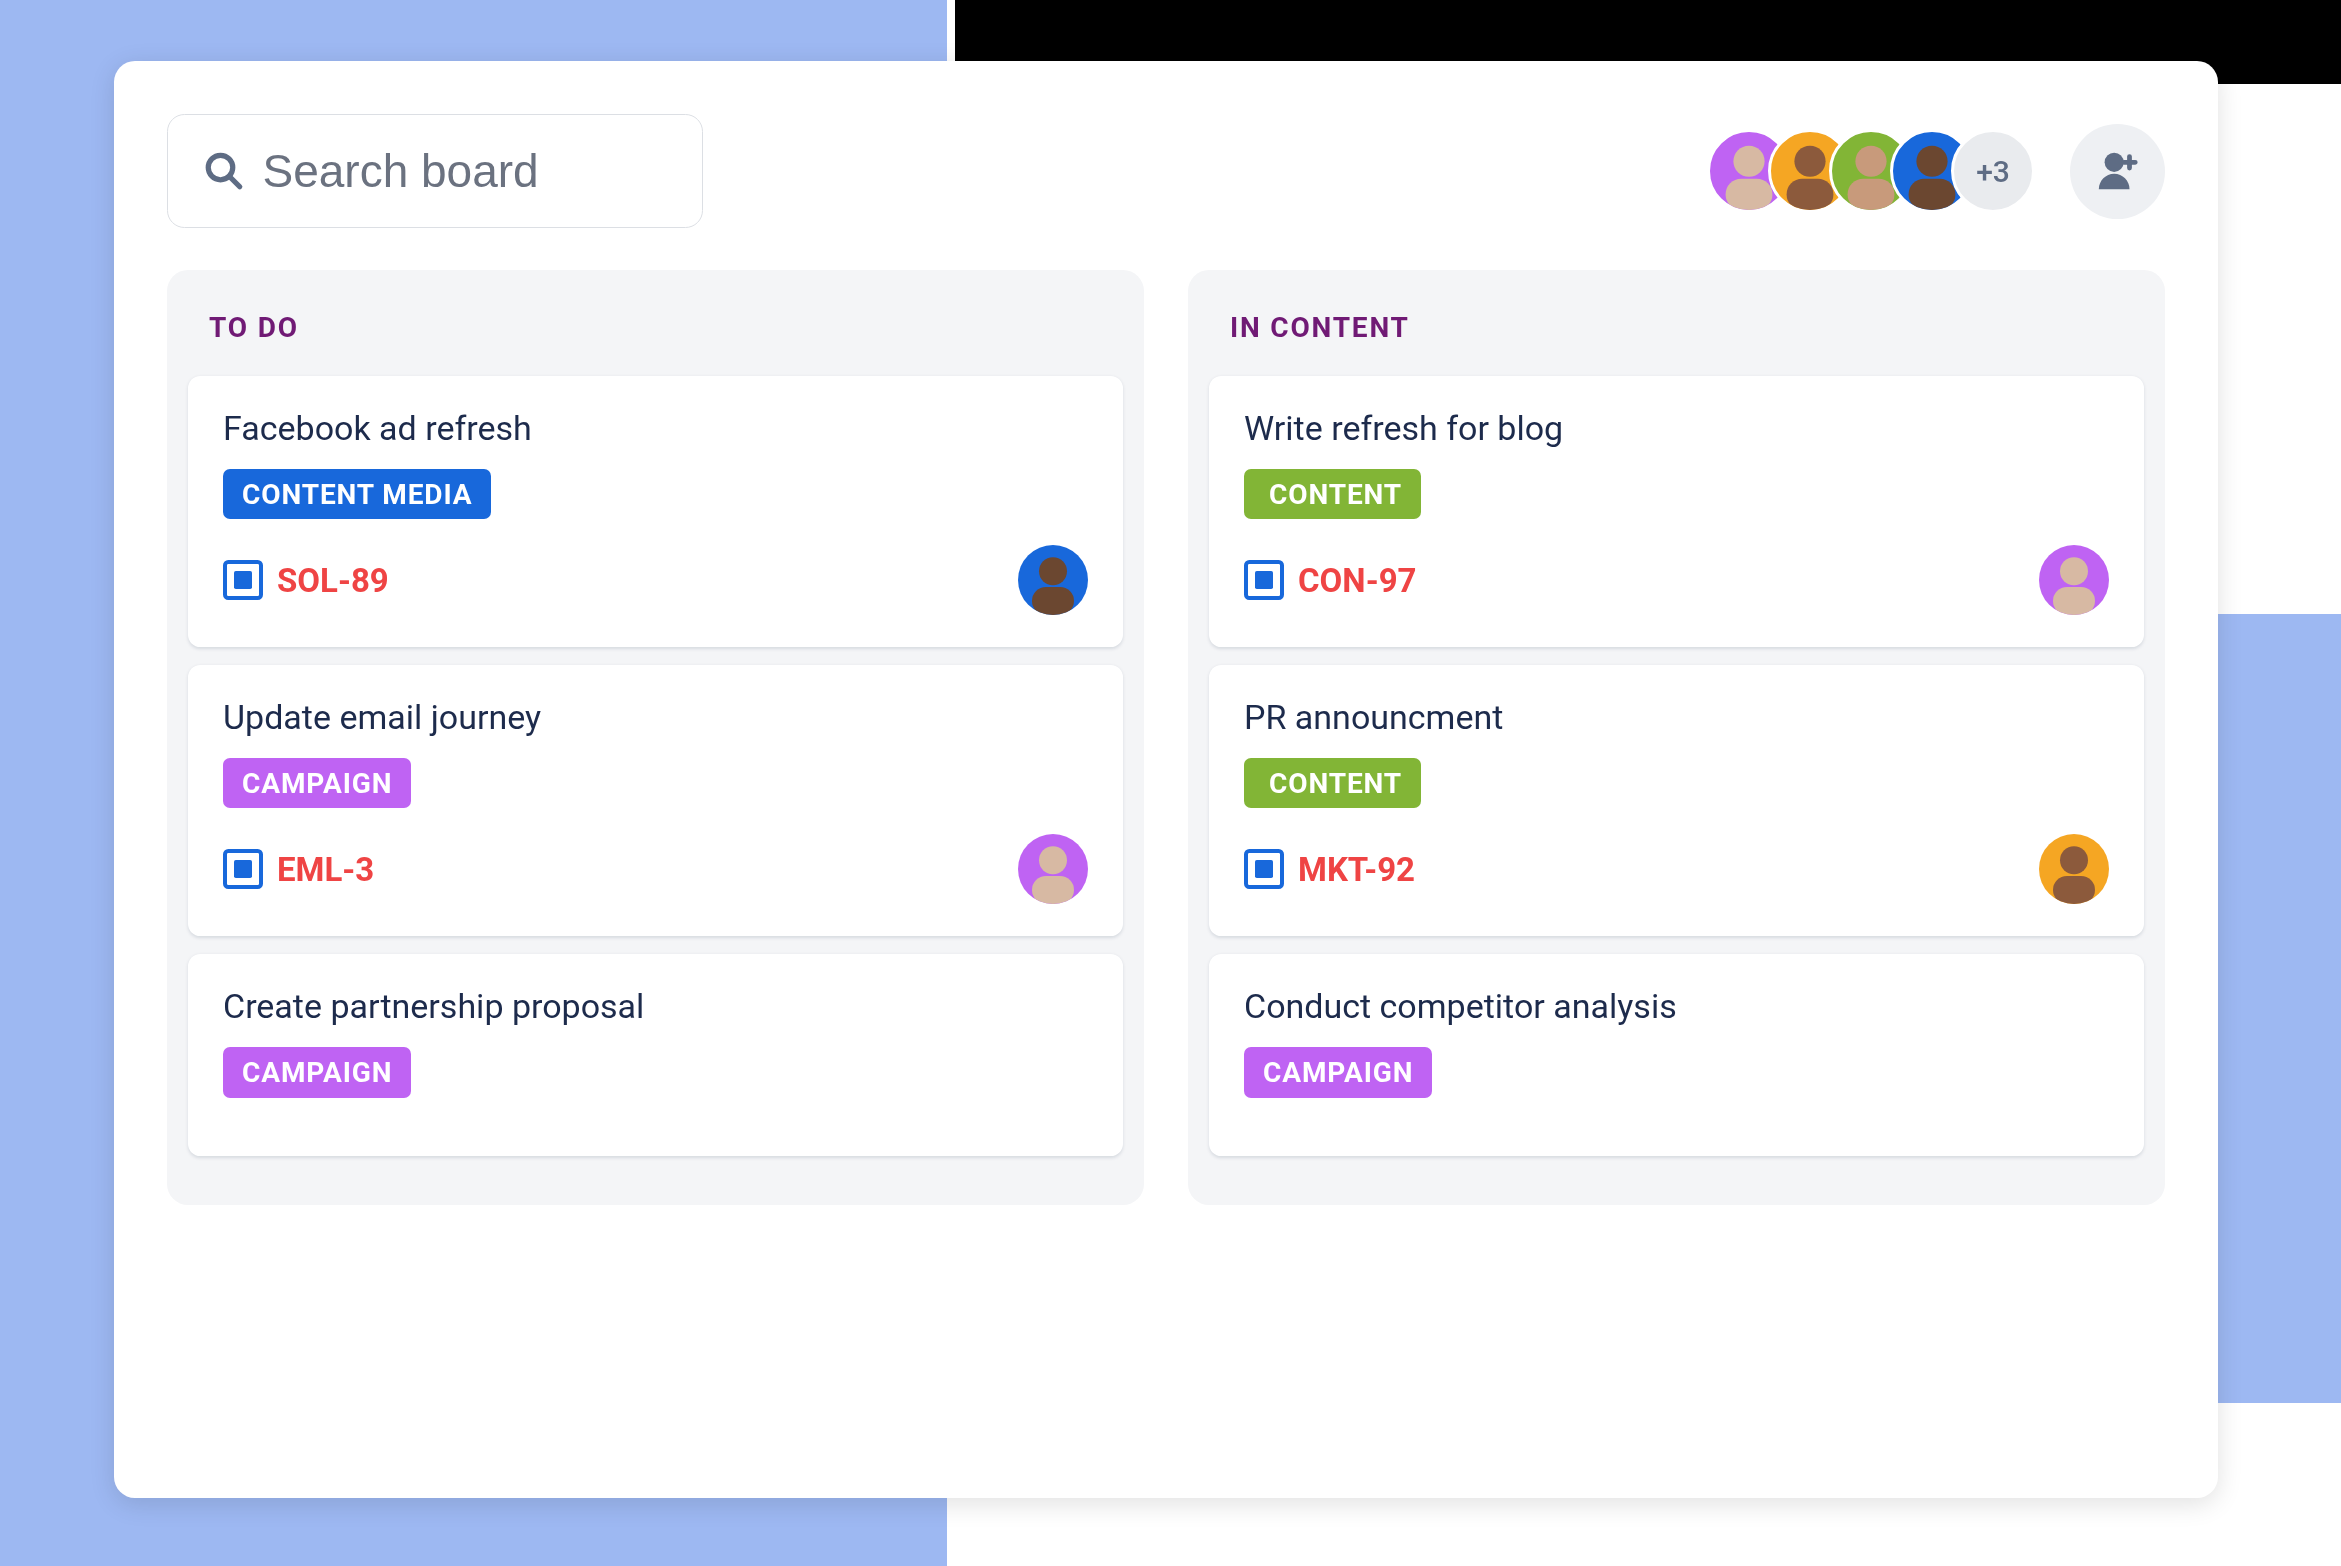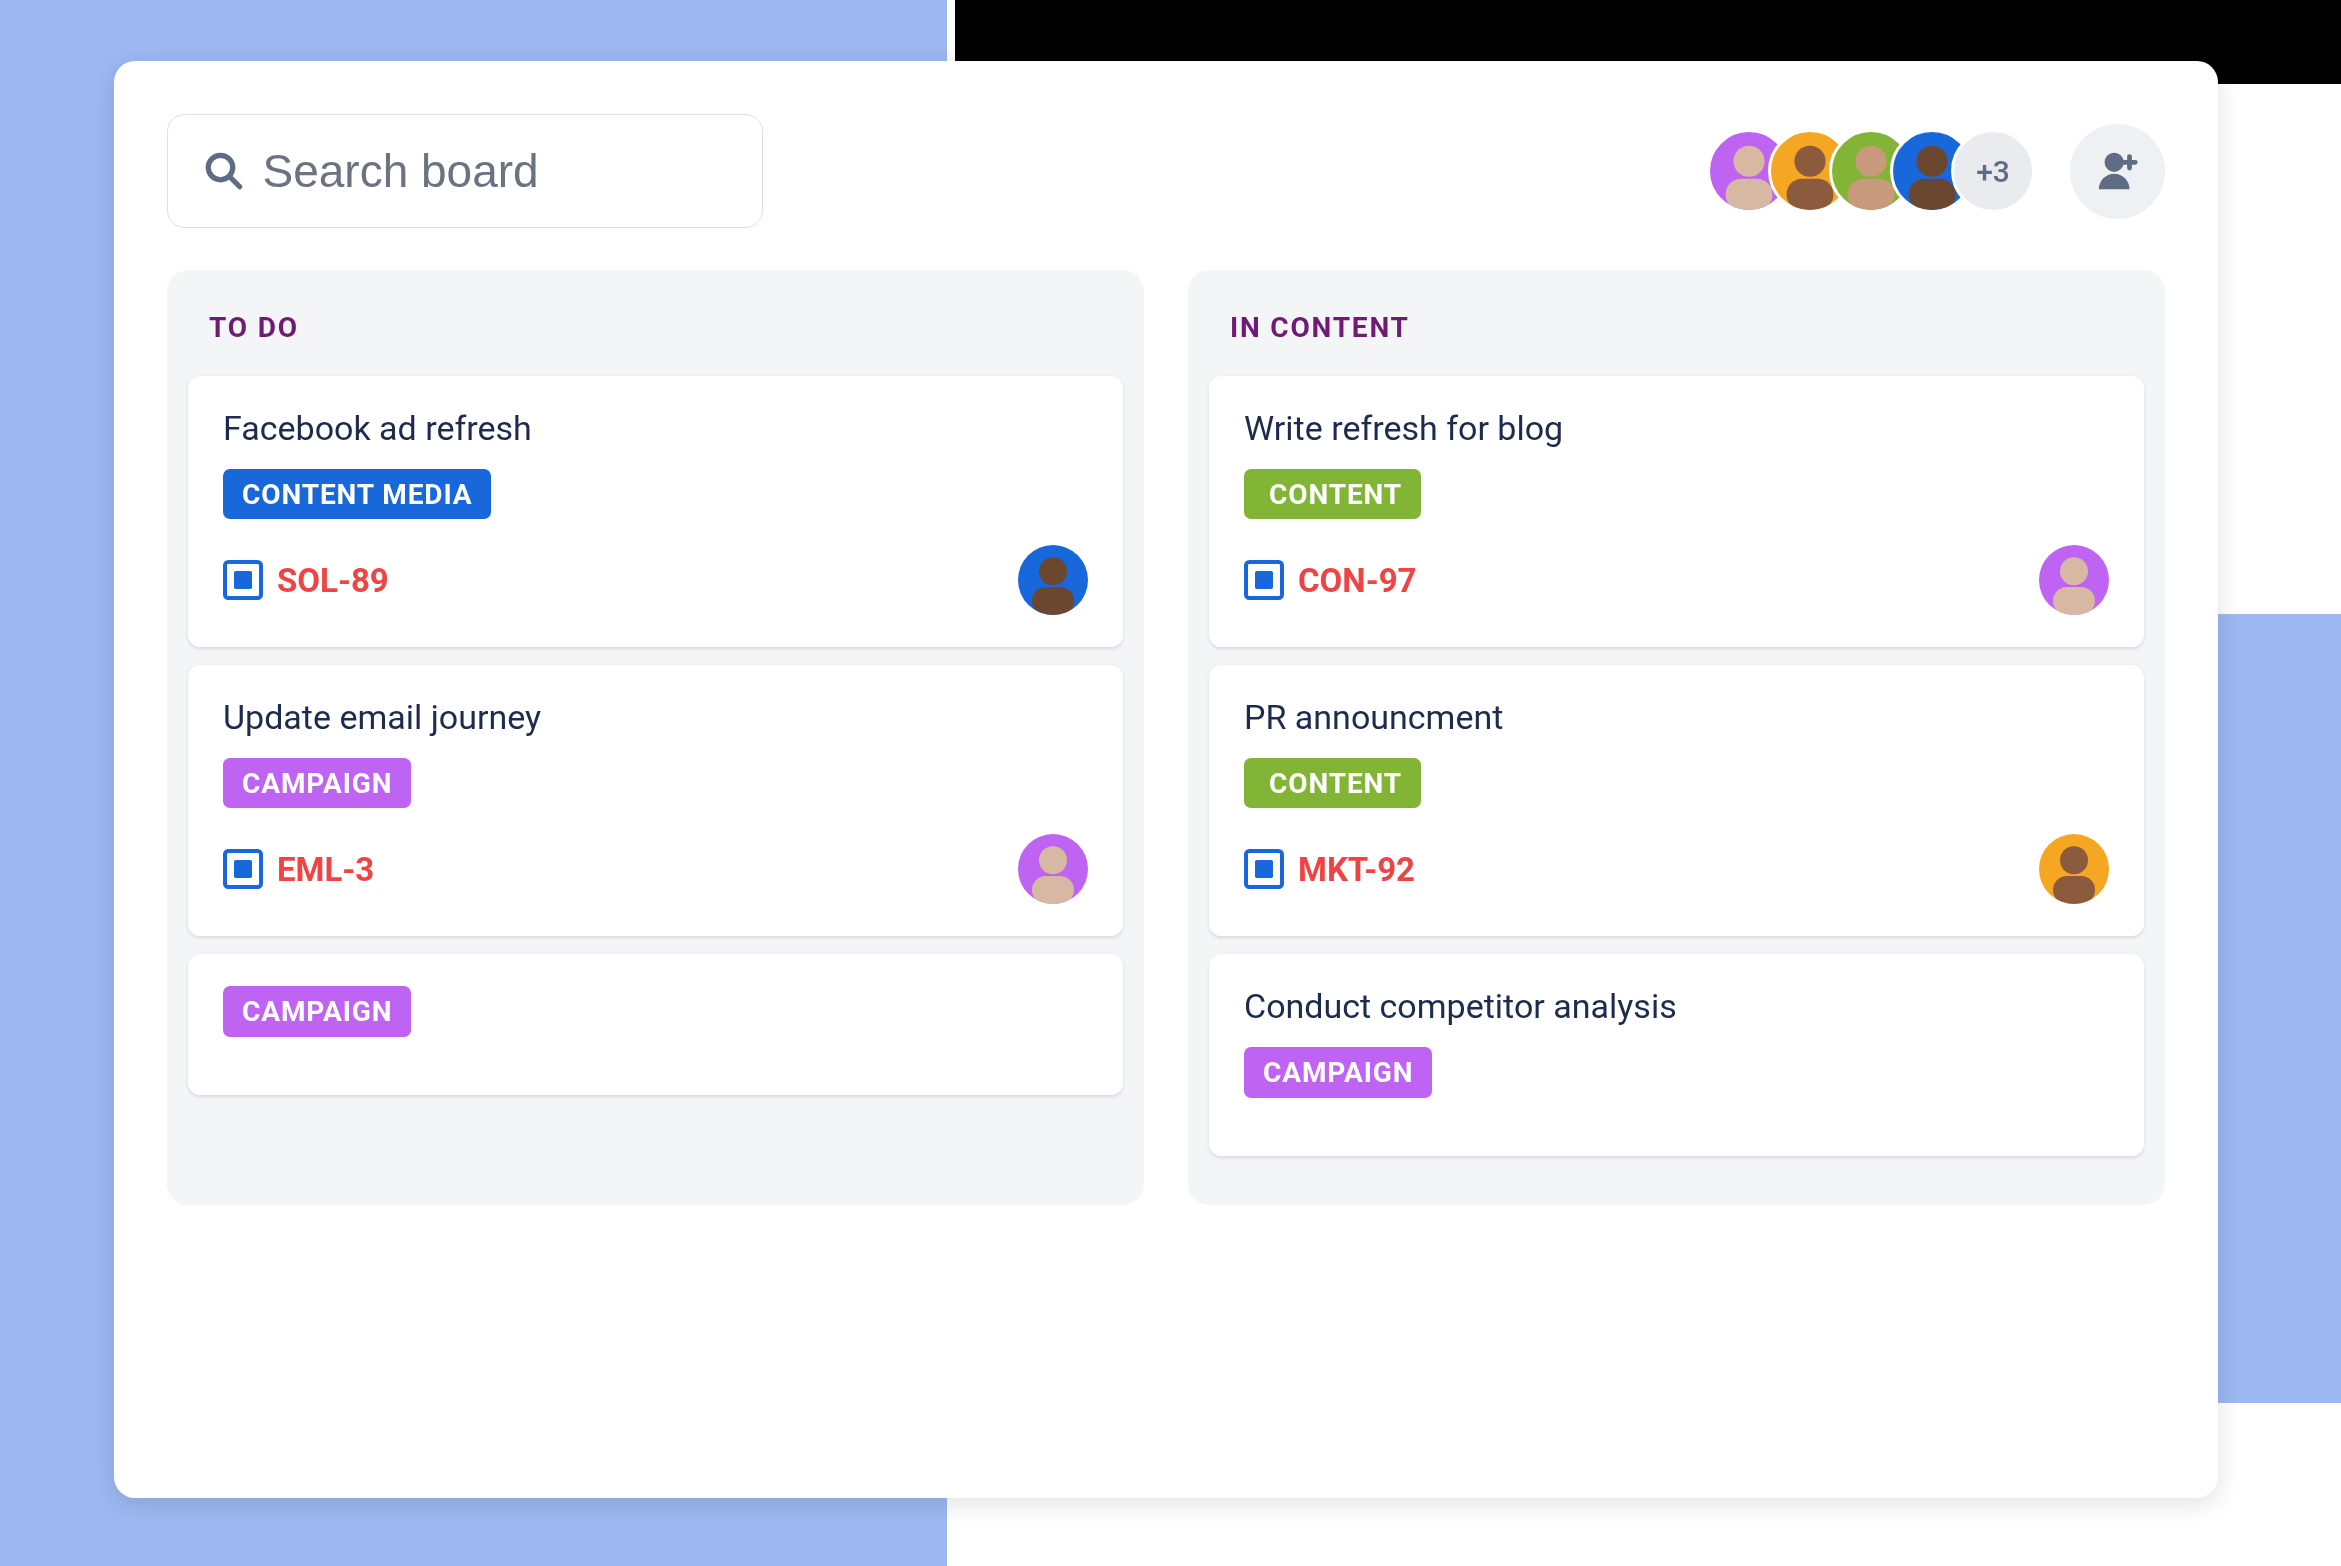--- a/index.html
+++ b/index.html
@@ -49,21 +49,21 @@
   .top-bar {
     display: flex;
     justify-content: space-between;
     align-items: center;
     margin-bottom: 42px;
   }
   .search-box {
     display: flex;
     align-items: center;
     gap: 17.5px;
-    width: 596px;
+    width: 536px;
     height: 114px;
     border: 1.8px solid #DCDFE4;
     border-radius: 17.5px;
     padding: 0 35px;
     background: #fff;
   }
   .search-icon svg { display:block; }
   .search-input {
     border: none;
     outline: none;
@@ -285,20 +285,21 @@
           <div class="small-avatar" style="background:#BF63F3">
             <svg viewBox="0 0 40 40">
                 <circle cx="20" cy="15" r="8" fill="#D7B9A3"></circle>
                 <rect x="8" y="24" width="24" height="16" rx="8" fill="#D7B9A3"></rect>
               </svg>
           </div>
         </div>
       </div>
 
       <div class="card">
+        <div class="card-title">Create partnership proposal</div>
         <span class="tag tag-campaign">CAMPAIGN</span>
       </div>
 
     </div>
 
     <div class="column">
       <div class="column-header">IN CONTENT</div>
 
       <div class="card">
         <div class="card-title">Write refresh for blog</div>

